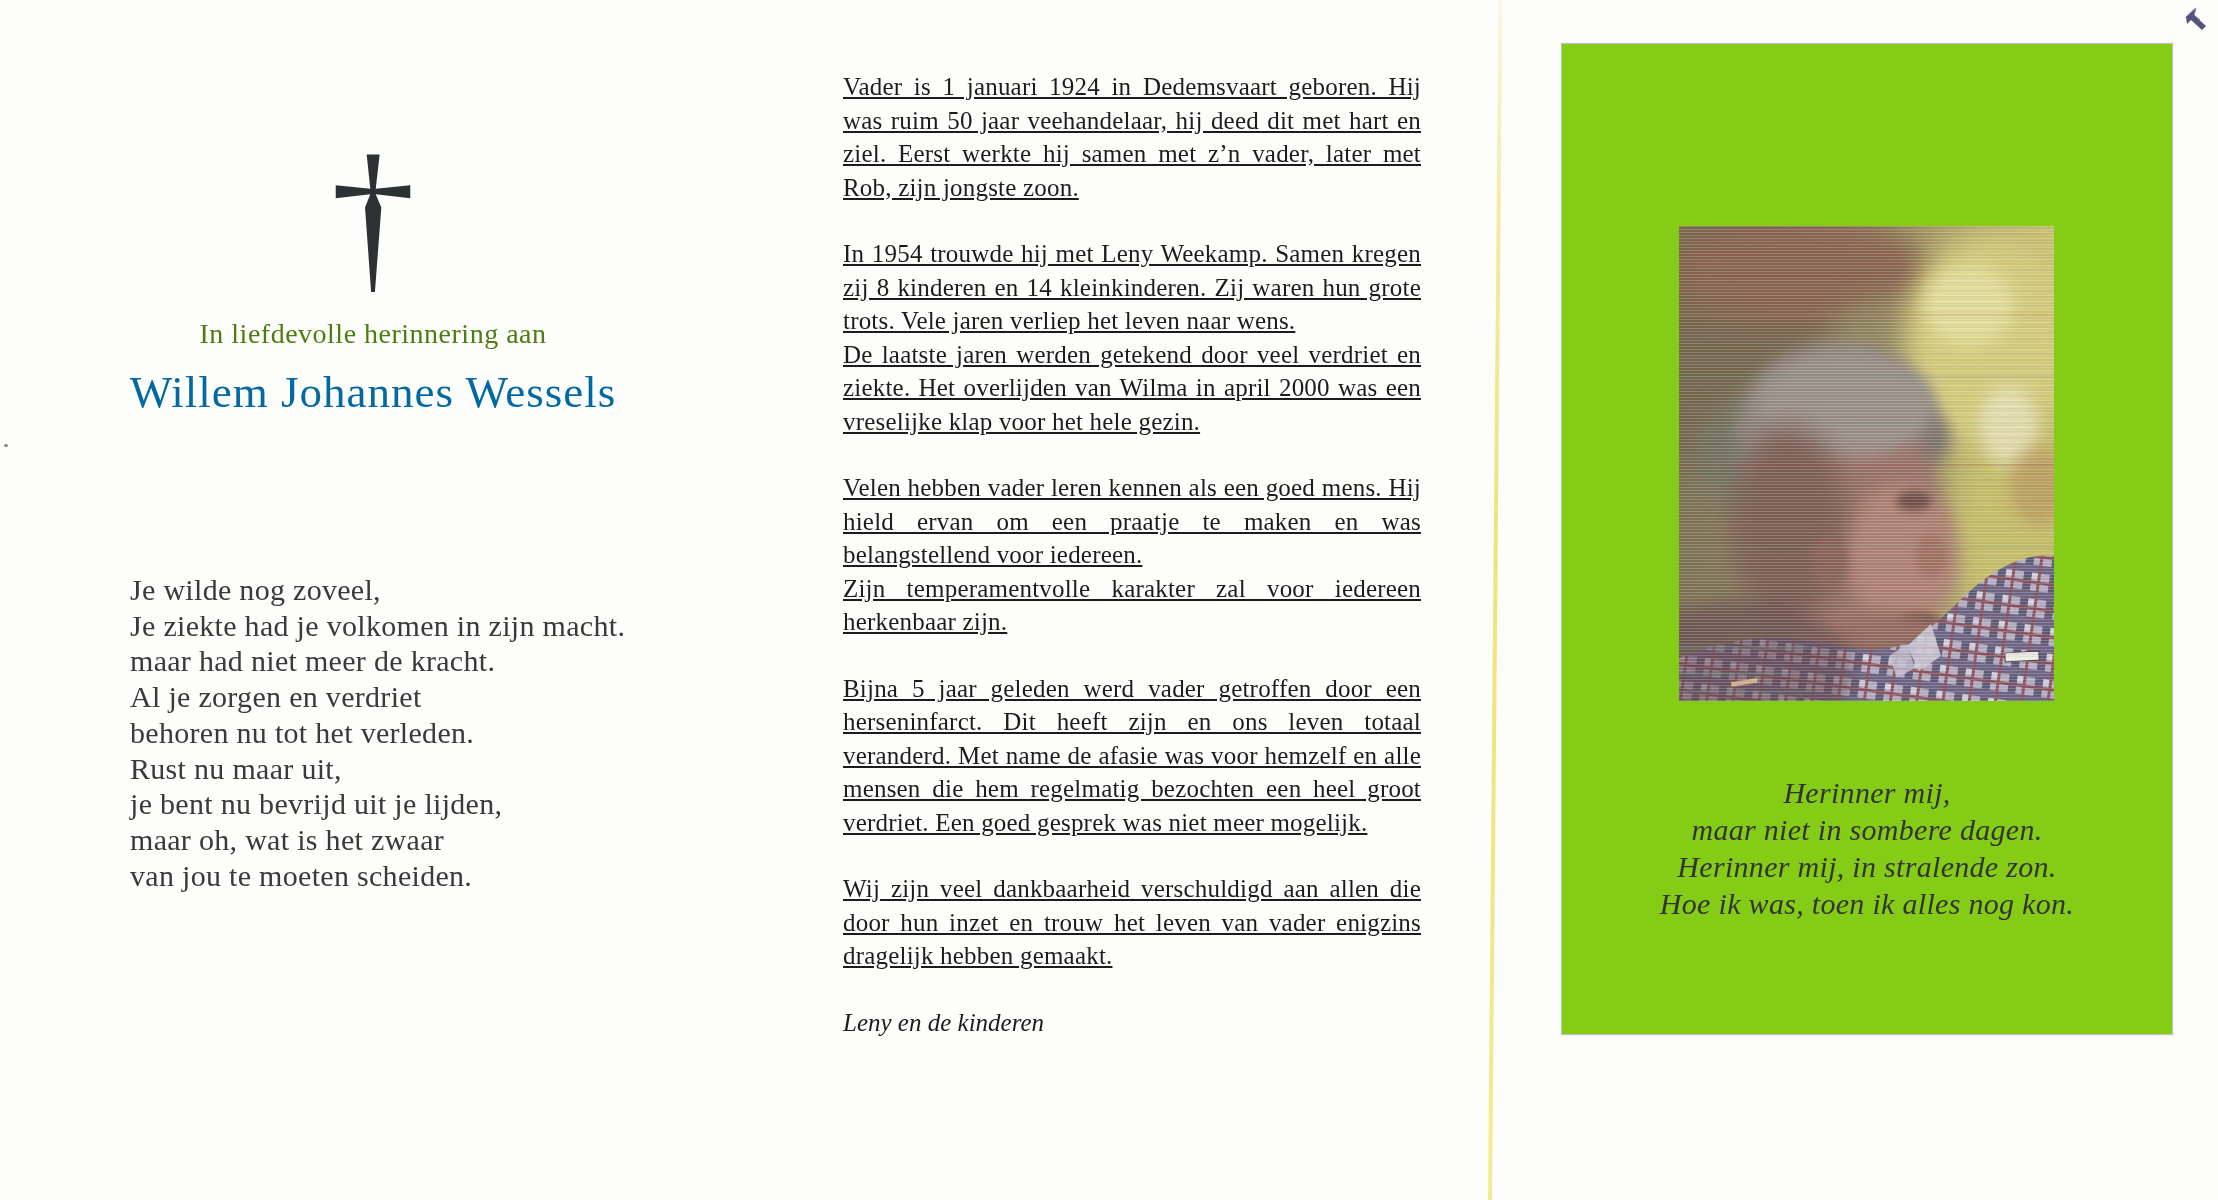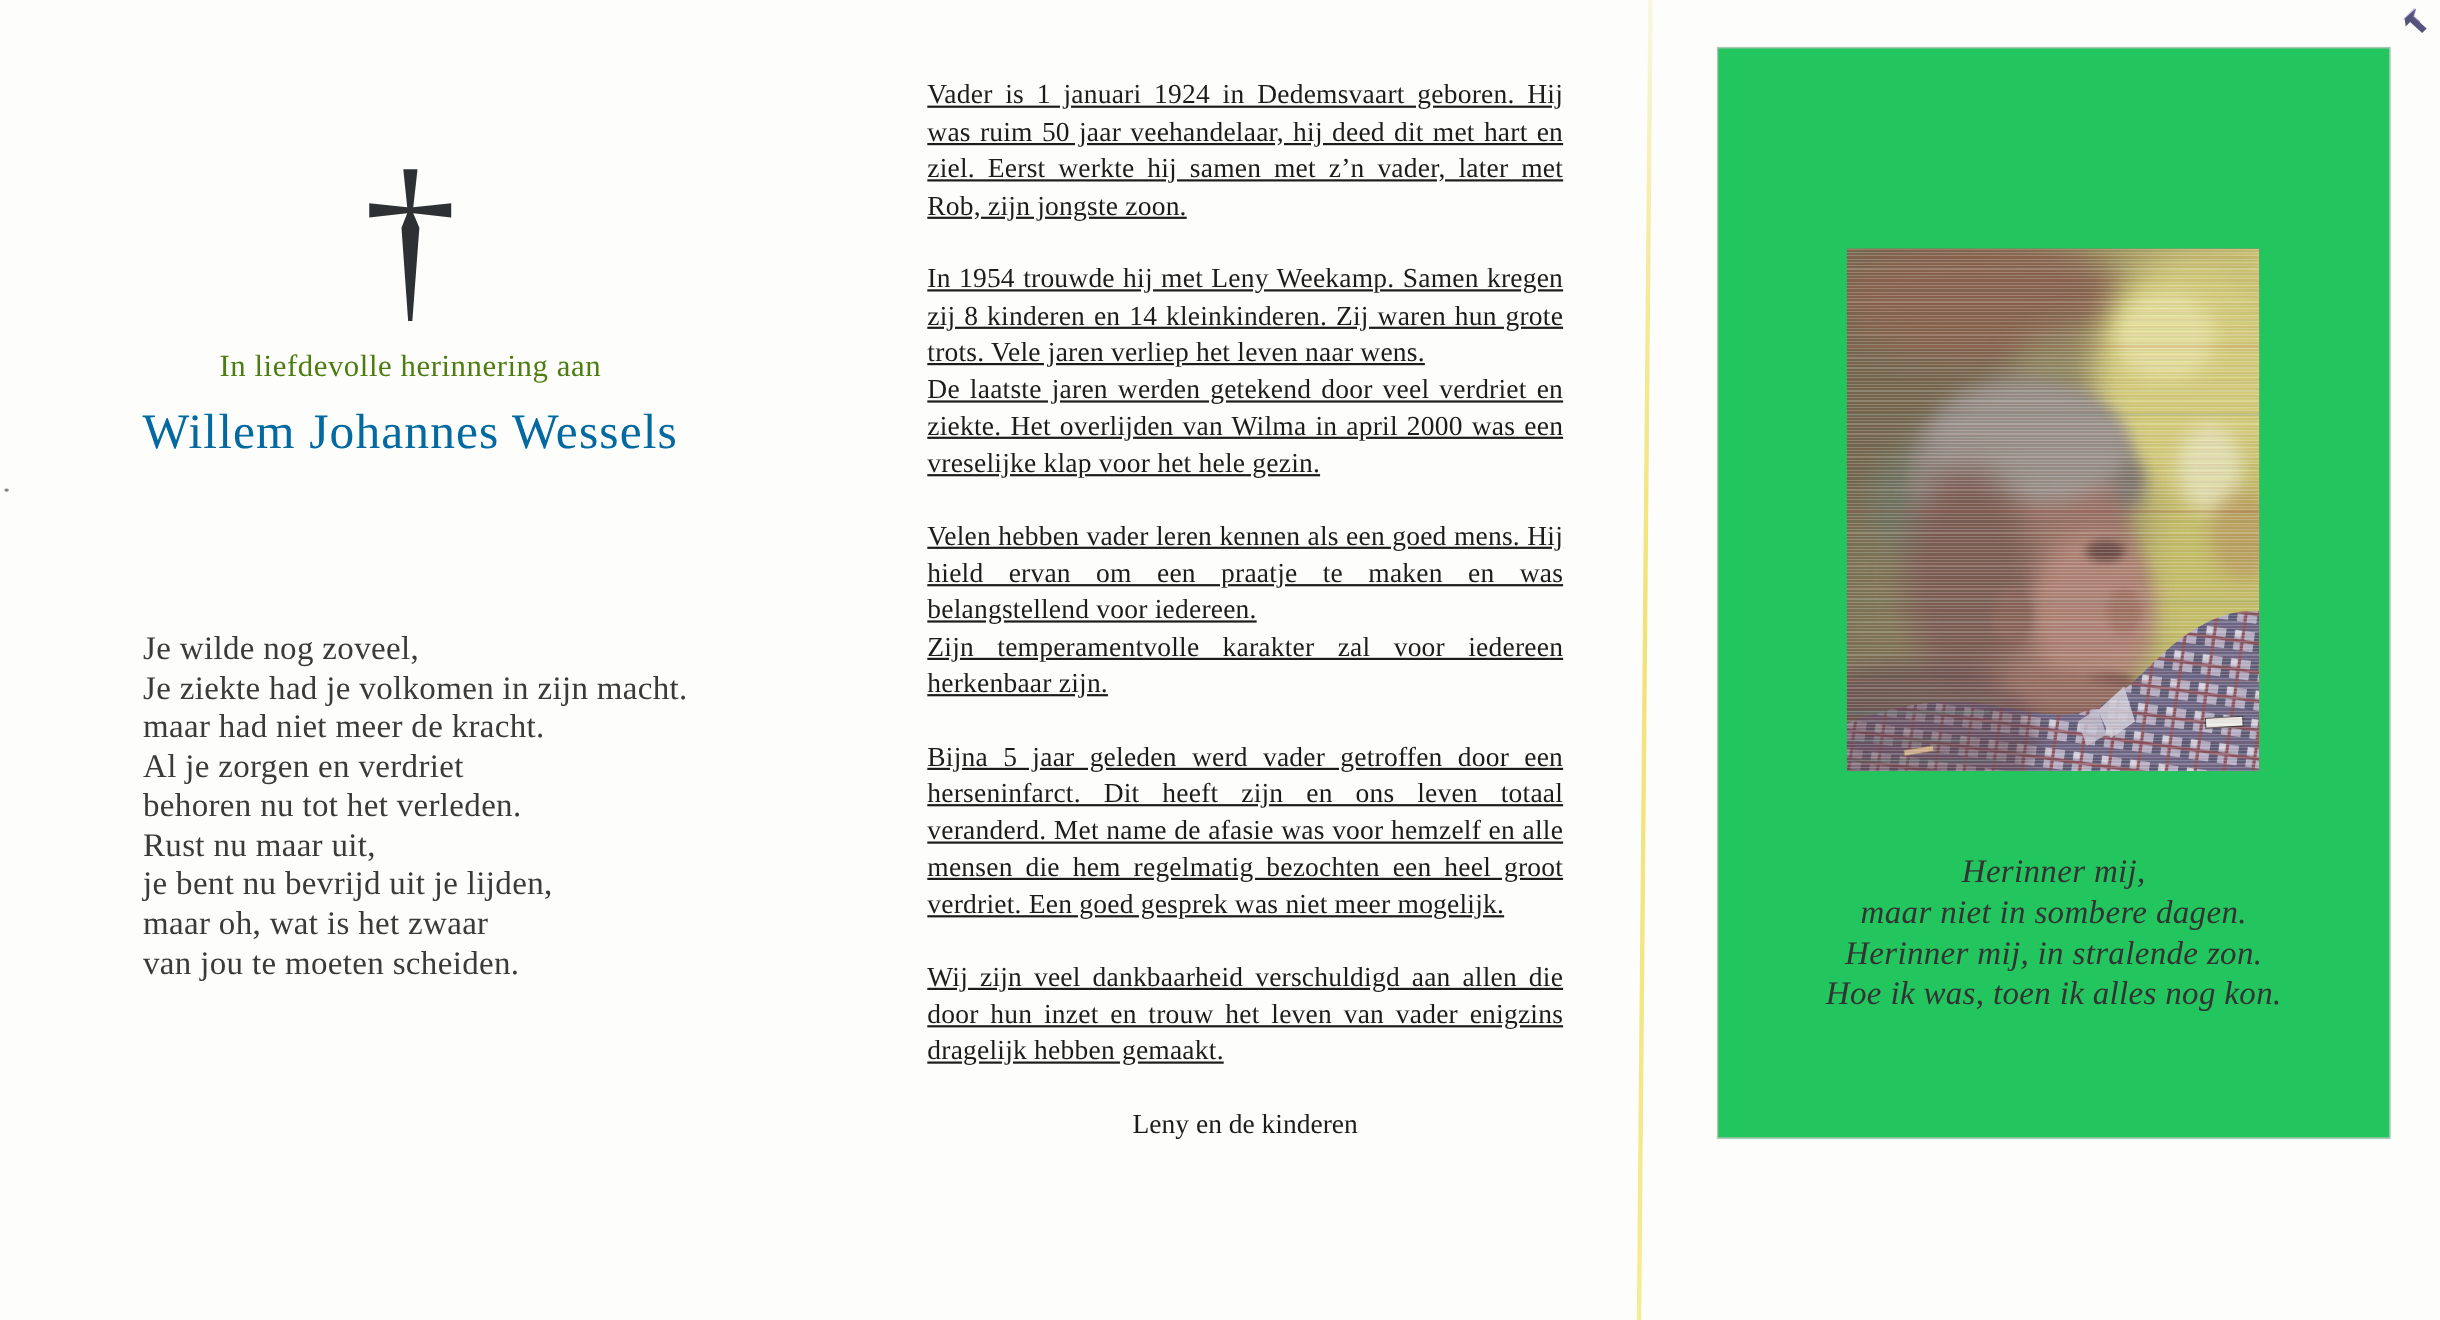--- a/index.html
+++ b/index.html
@@ -35,36 +35,36 @@
   .bio-column{position:absolute;left:843px;top:70px;width:578px;}
   .bio-par{
     font-size:25px;line-height:33.5px;text-align:justify;color:#1c1c1c;
     letter-spacing:.2px;
     text-decoration:underline;
   }
   .gap-first{margin-top:0;}
   .gap-blank{margin-top:33px;}
   .gap-none{margin-top:0;}
   .signature{
-    margin-top:33px;font-size:25px;line-height:33px;text-align:center;color:#1c1c1c;
+    margin-top:33px;font-size:25px;line-height:33px;text-align:left;color:#1c1c1c;font-style:italic;
   }
 
   
   .fold-line{
     position:absolute;left:1488px;top:0;width:4px;height:1200px;
     background:linear-gradient(to bottom,
       rgba(246,240,198,.45) 0%, rgba(243,231,140,.8) 18%,
       #f1e37a 45%, #f3e684 75%, #f6ec96 100%);
     transform:rotate(0.5deg);transform-origin:50% 100%;
   }
 
   
   .memorial-card{
     position:absolute;left:1561px;top:43px;width:610px;height:990px;
-    border:1px solid #c2c2c2;background:#22c55e;
+    border:1px solid #c2c2c2;background:#84cc16;
     box-shadow:0 0 0 1px rgba(220,220,220,.25);
   }
   .photo-frame{
     position:absolute;left:117px;top:182px;width:375px;height:475px;
     overflow:hidden;background:#8a7f5c;
   }
   .photo-frame svg{display:block;filter:saturate(.92) contrast(.96);}
   .photo-scan{position:absolute;inset:0;pointer-events:none;
     background:
       repeating-linear-gradient(180deg, rgba(255,255,255,.20) 0 1px, rgba(255,255,255,0) 1px 3px),

